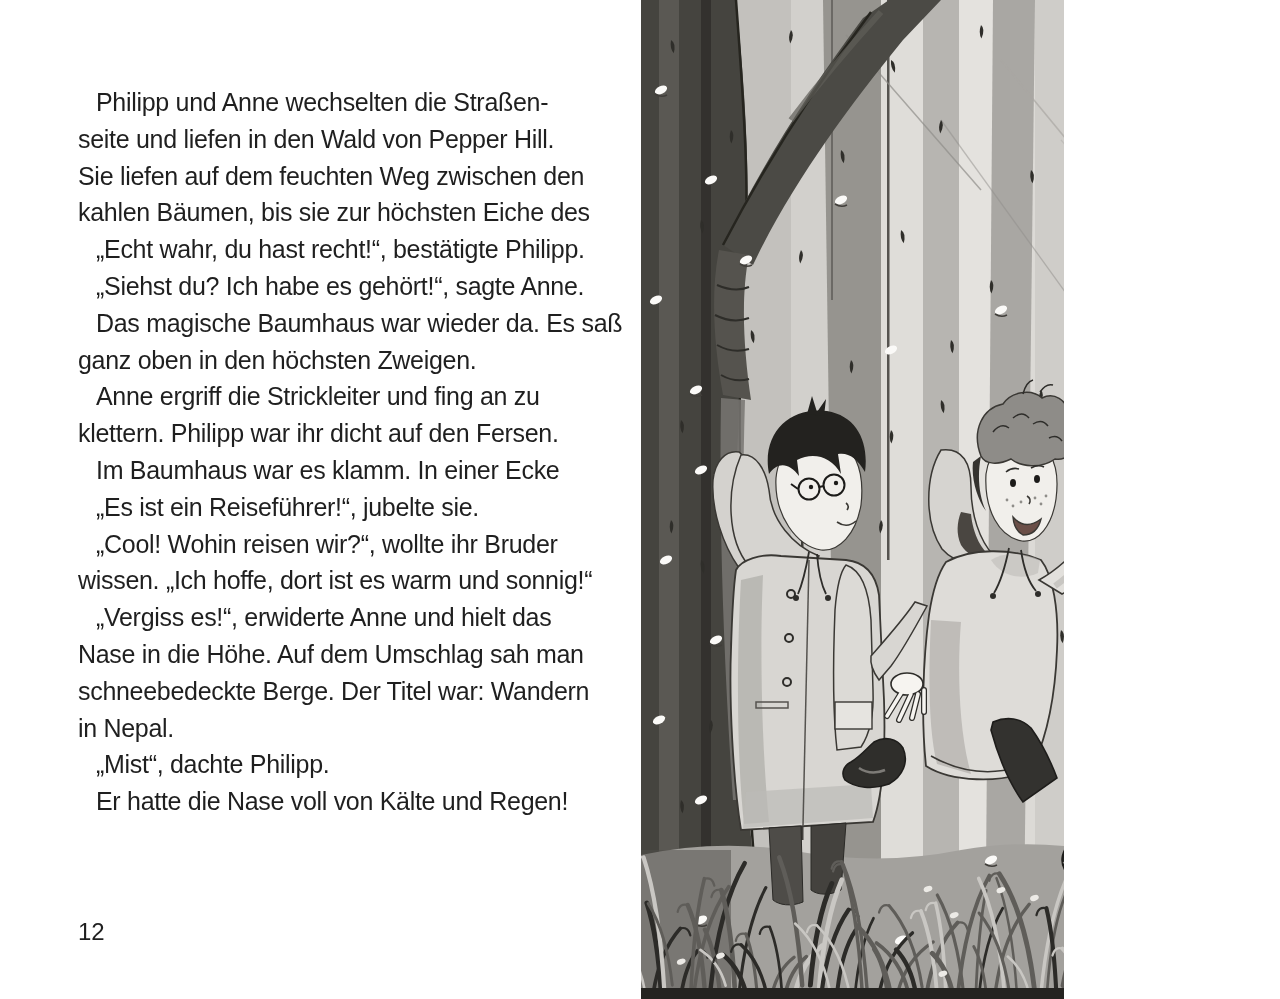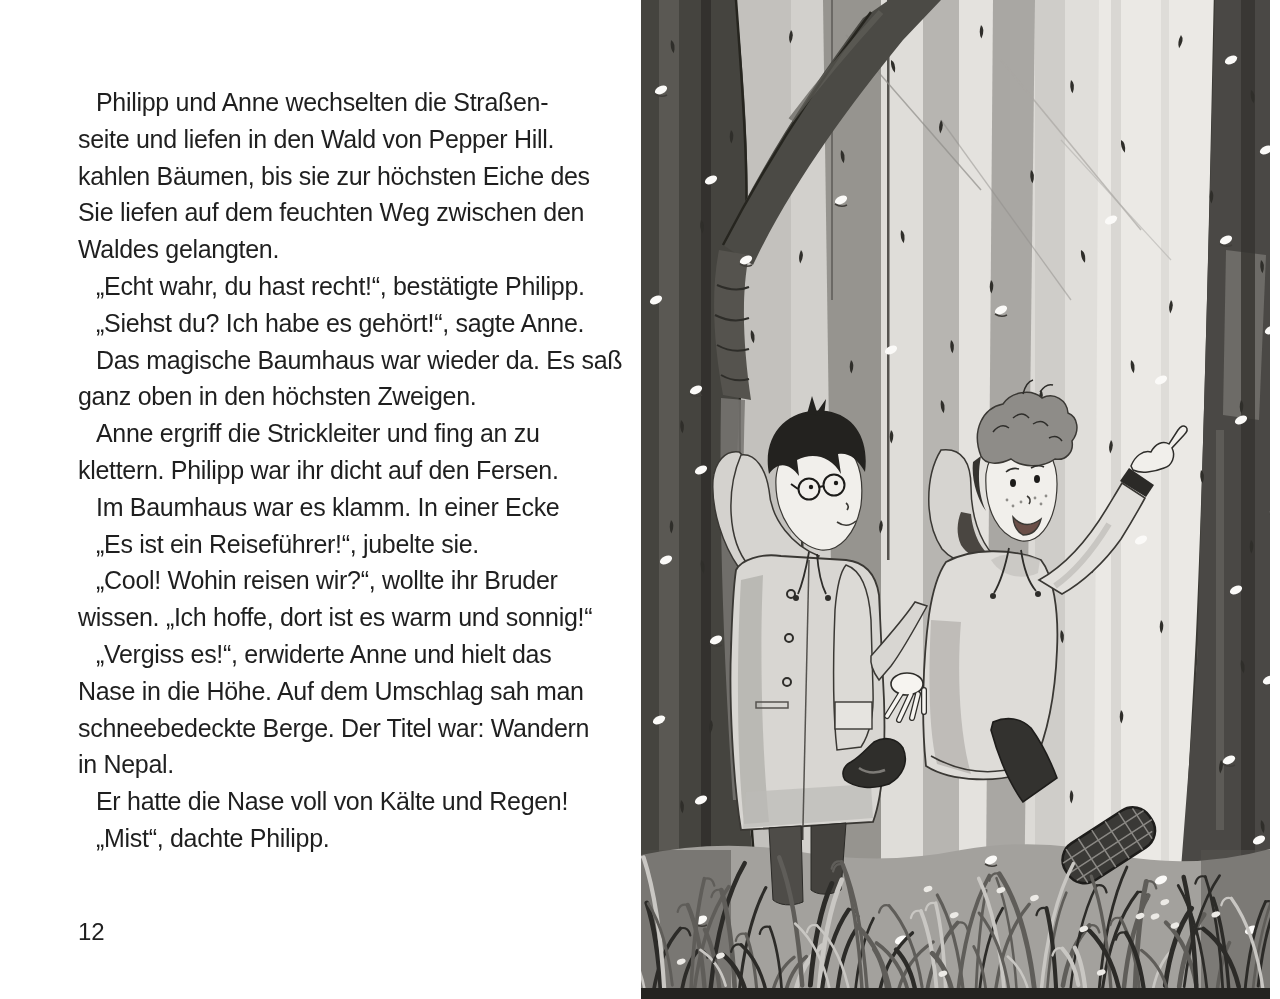--- a/index.html
+++ b/index.html
@@ -1,53 +1,52 @@
 <!DOCTYPE html>
 <html><head>
 <meta charset="utf-8">
 <style>
   html,body{margin:0;padding:0;background:#ffffff;}
-  .spread{position:relative;width:1270px;height:999px;background:#ffffff;overflow:hidden;
+  .spread{position:relative;width:1064px;height:999px;background:#ffffff;overflow:hidden;
           font-family:"Liberation Sans",sans-serif;}
   .text-block{position:absolute;left:78px;top:84px;width:540px;color:#1f1f1f;
               font-size:25px;line-height:36.8px;letter-spacing:-0.3px;}
   .line{white-space:nowrap;height:36.8px;}
   .line.indent{padding-left:18px;}
   .it{}
   .page-number{position:absolute;left:78px;top:918px;font-size:24px;color:#1f1f1f;text-align:right;}
   .illustration{position:absolute;left:641px;top:0;width:639px;height:999px;}
   .illustration svg{display:block;}
 </style>
 </head>
 <body>
 
 <div class="spread">
 
   <div class="text-block" id="text-block">
       <div class="line indent"><span>Philipp und Anne wechselten die Straßen-</span></div>
       <div class="line"><span>seite und liefen in den Wald von Pepper Hill.</span></div>
+      <div class="line"><span>Sie liefen auf dem feuchten Weg zwischen den</span></div>
       <div class="line"><span>kahlen Bäumen, bis sie zur höchsten Eiche des</span></div>
-      <div class="line"><span>Sie liefen auf dem feuchten Weg zwischen den</span></div>
-      <div class="line"><span>Waldes gelangten.</span></div>
       <div class="line indent"><span>„Echt wahr, du hast recht!“, bestätigte Philipp.</span></div>
       <div class="line indent"><span>„Siehst du? Ich habe es gehört!“, sagte Anne.</span></div>
       <div class="line indent"><span>Das magische Baumhaus war wieder da. Es saß</span></div>
       <div class="line"><span>ganz oben in den höchsten Zweigen.</span></div>
       <div class="line indent"><span>Anne ergriff die Strickleiter und fing an zu</span></div>
       <div class="line"><span>klettern. Philipp war ihr dicht auf den Fersen.</span></div>
       <div class="line indent"><span>Im Baumhaus war es klamm. In einer Ecke</span></div>
       <div class="line indent"><span>„Es ist ein Reiseführer!“, jubelte sie.</span></div>
       <div class="line indent"><span>„Cool! Wohin reisen wir?“, wollte ihr Bruder</span></div>
       <div class="line"><span>wissen. „Ich hoffe, dort ist es warm und sonnig!“</span></div>
       <div class="line indent"><span>„Vergiss es!“, erwiderte Anne und hielt das</span></div>
       <div class="line"><span>Nase in die Höhe. Auf dem Umschlag sah man</span></div>
       <div class="line"><span>schneebedeckte Berge. Der Titel war: </span><span class="it">Wandern</span></div>
       <div class="line"><span class="it">in Nepal.</span></div>
+      <div class="line indent"><span>„Mist“, dachte Philipp.</span></div>
       <div class="line indent"><span>Er hatte die Nase voll von Kälte und Regen!</span></div>
-      <div class="line indent"><span>„Mist“, dachte Philipp.</span></div>
     </div>
   <div class="page-number">12</div>
 
   <div class="illustration">
     <svg id="illu" width="639" height="999" viewBox="0 0 639 999" xmlns="http://www.w3.org/2000/svg">
 
       <g>
         <rect x="0" y="0" width="639" height="999" fill="#dcdad6"></rect>
         <rect x="95" y="0" width="70" height="999" fill="#c3c1bd"></rect>
         <rect x="150" y="0" width="45" height="999" fill="#d2d0cc"></rect>

